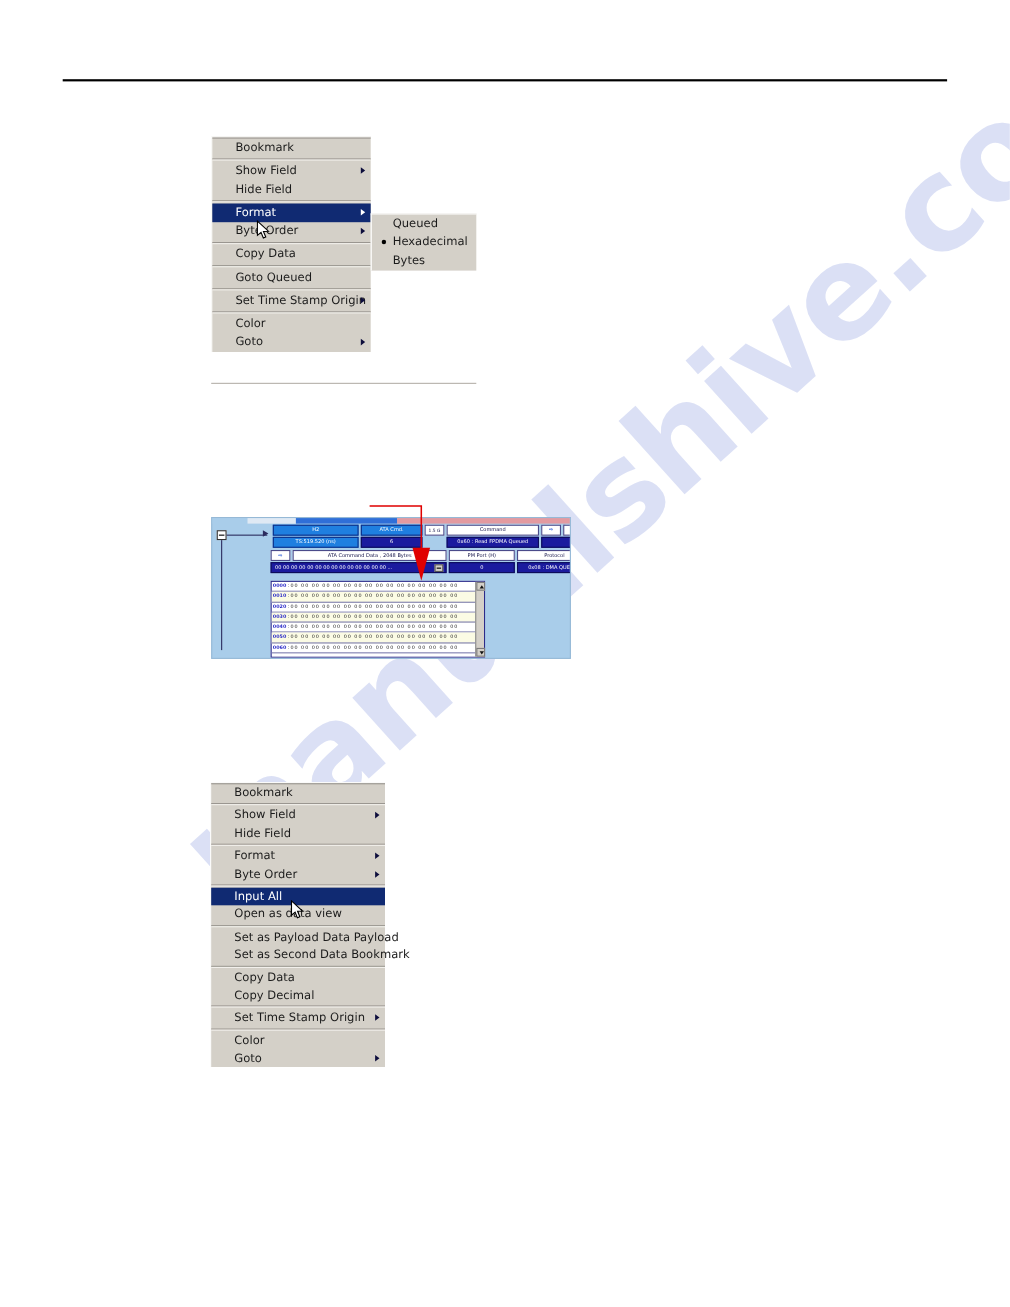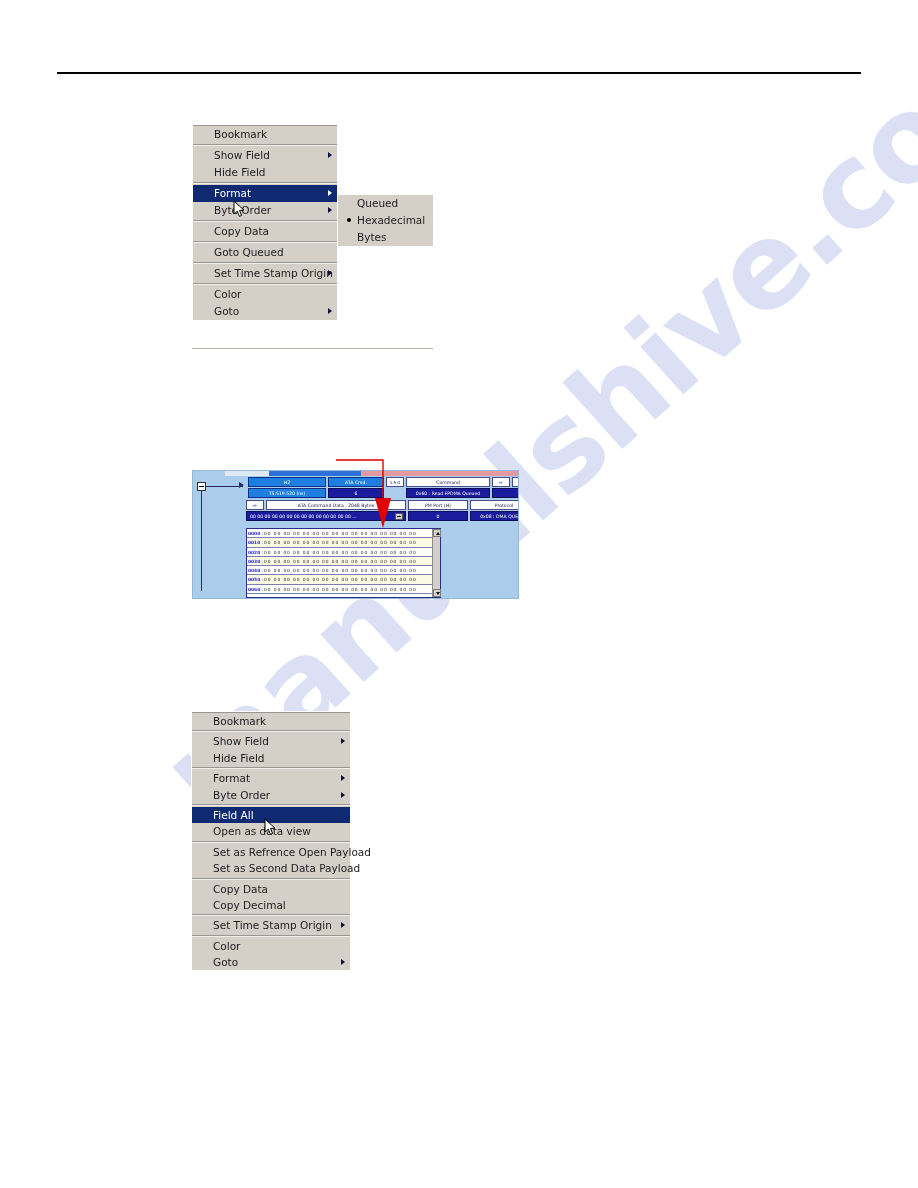--- a/index.html
+++ b/index.html
@@ -343,32 +343,32 @@
     <span>Format</span>
     <span class="arrow"></span>
   </div>
   <div class="mi">
     <span>Byte Order</span>
     <span class="arrow"></span>
   </div>
   <div class="sep"></div>
 
   <div class="mi sel">
-    <span>Field All</span>
+    <span>Input All</span>
   </div>
   <div class="mi">
     <span>Open as data view</span>
   </div>
   <div class="sep"></div>
 
   <div class="mi">
-    <span>Set as Refrence Open Payload</span>
-  </div>
-  <div class="mi">
-    <span>Set as Second Data Payload</span>
+    <span>Set as Payload Data Payload</span>
+  </div>
+  <div class="mi">
+    <span>Set as Second Data Bookmark</span>
   </div>
   <div class="sep"></div>
 
   <div class="mi">
     <span>Copy Data</span>
   </div>
   <div class="mi">
     <span>Copy Decimal</span>
   </div>
   <div class="sep"></div>

